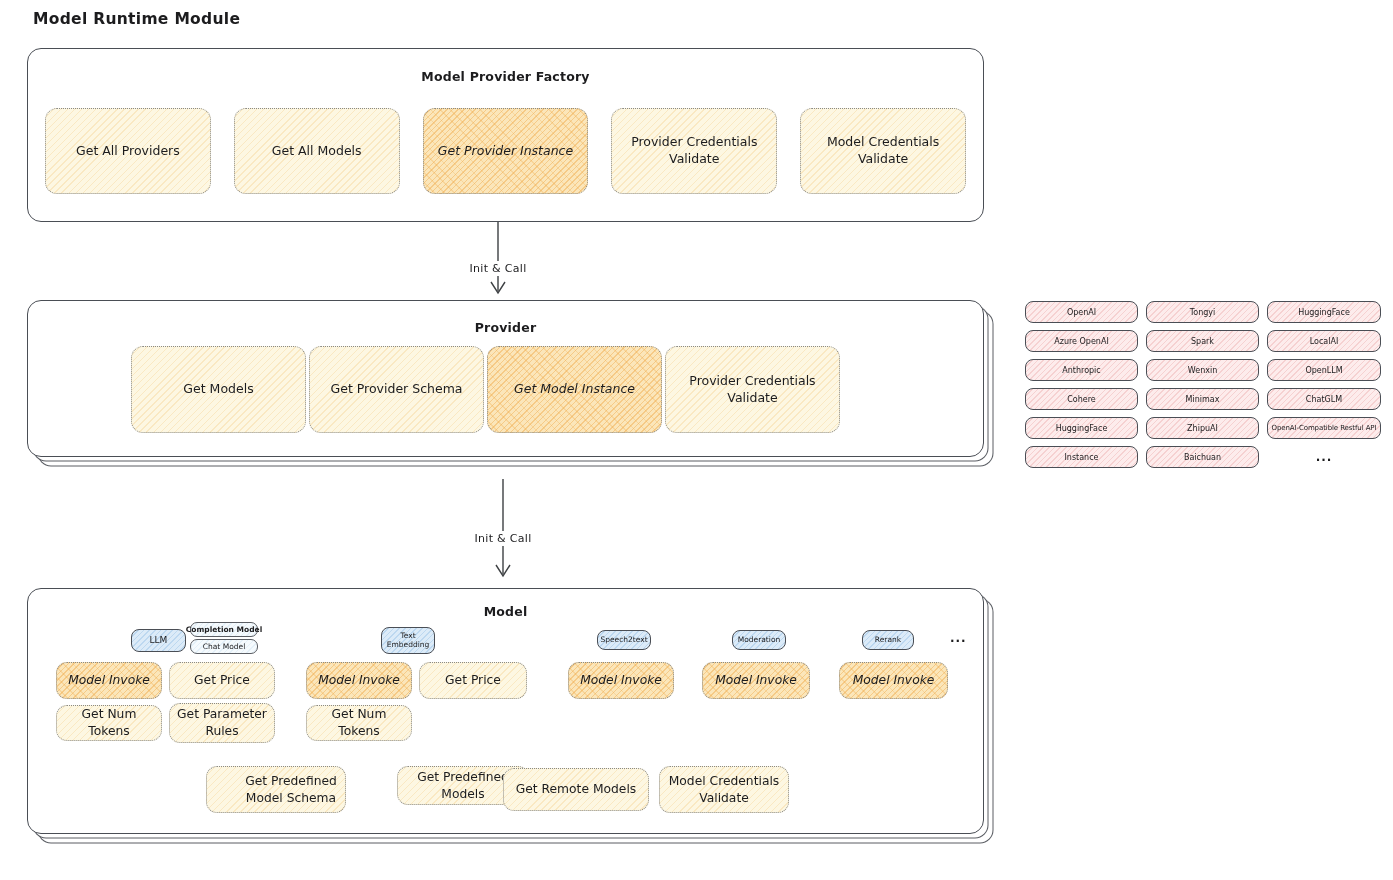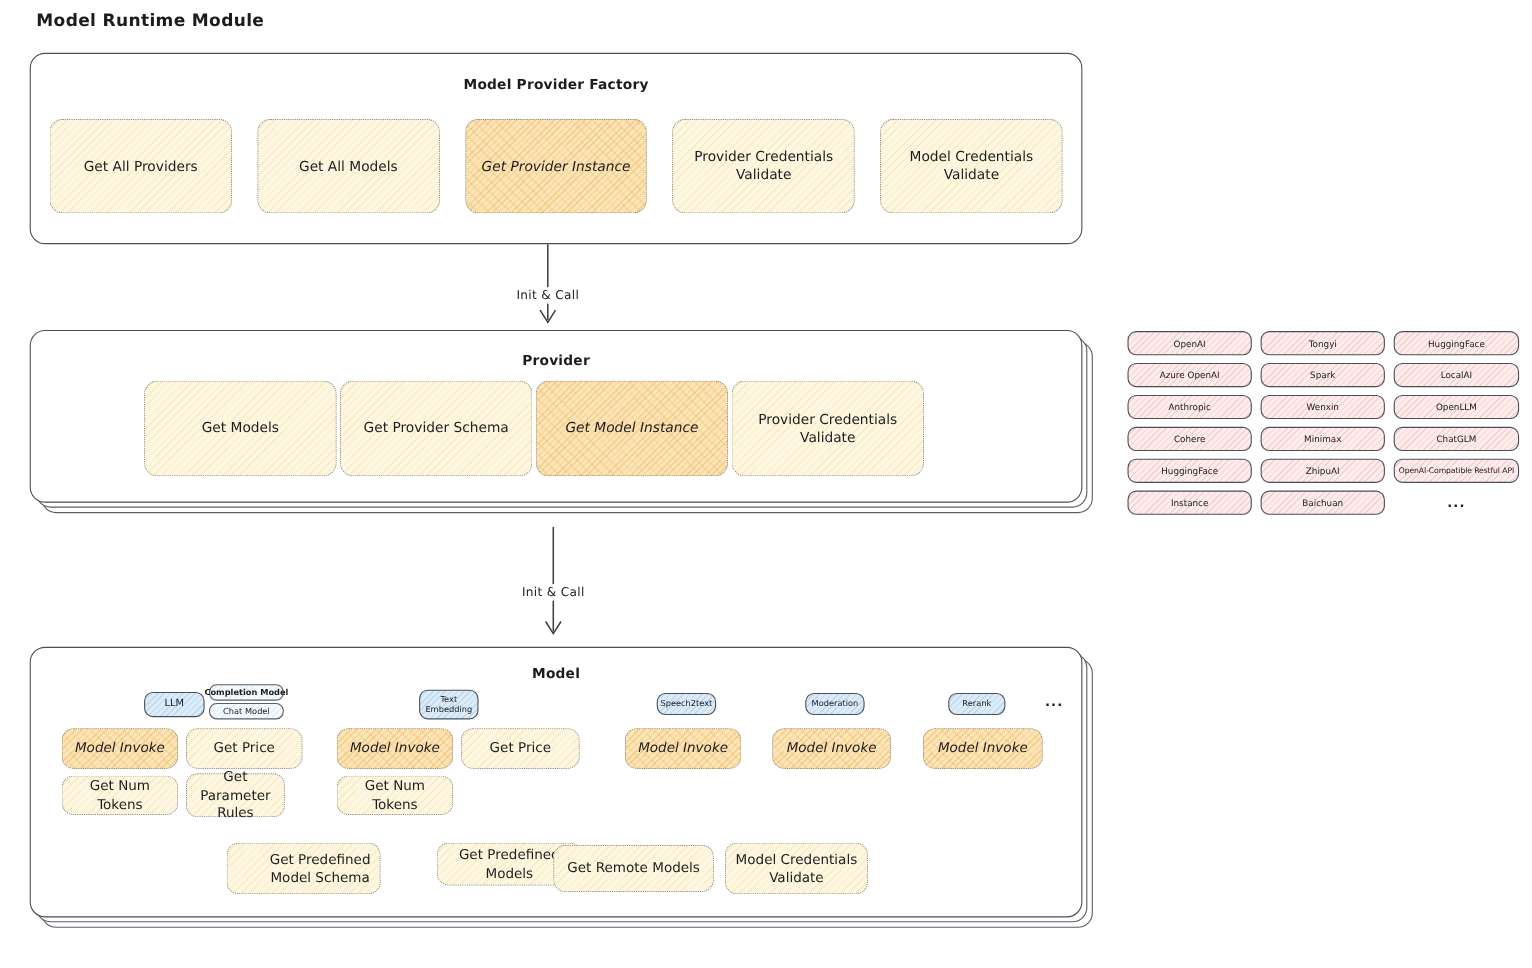--- a/index.html
+++ b/index.html
@@ -176,21 +176,21 @@
 
     <div class="btn hl" style="left:28px;top:73px;width:106px;height:37px;">Model Invoke</div>
     <div class="btn cream" style="left:141px;top:73px;width:106px;height:37px;">Get Price</div>
     <div class="btn hl" style="left:278px;top:73px;width:106px;height:37px;">Model Invoke</div>
     <div class="btn cream" style="left:391px;top:73px;width:108px;height:37px;">Get Price</div>
     <div class="btn hl" style="left:540px;top:73px;width:106px;height:37px;">Model Invoke</div>
     <div class="btn hl" style="left:674px;top:73px;width:108px;height:37px;">Model Invoke</div>
     <div class="btn hl" style="left:811px;top:73px;width:109px;height:37px;">Model Invoke</div>
 
     <div class="btn cream" style="left:28px;top:116px;width:106px;height:36px;">Get Num Tokens</div>
-    <div class="btn cream" style="left:141px;top:114px;width:90px;height:40px;">Get Parameter Rules</div>
+    <div class="btn cream" style="left:141px;top:114px;width:106px;height:40px;">Get Parameter Rules</div>
     <div class="btn cream" style="left:278px;top:116px;width:106px;height:36px;">Get Num Tokens</div>
 
     <div class="btn cream" style="left:178px;top:177px;width:140px;height:47px;padding-left:34px;">Get Predefined Model Schema</div>
     <div class="btn cream" style="left:333px;top:177px;width:132px;height:39px;margin-left:36px;">Get Predefined Models</div>
     <div class="btn cream" style="left:475px;top:179px;width:146px;height:43px;">Get Remote Models</div>
     <div class="btn cream" style="left:631px;top:177px;width:130px;height:47px;">Model Credentials Validate</div>
   </section>
 
 </div>
 

